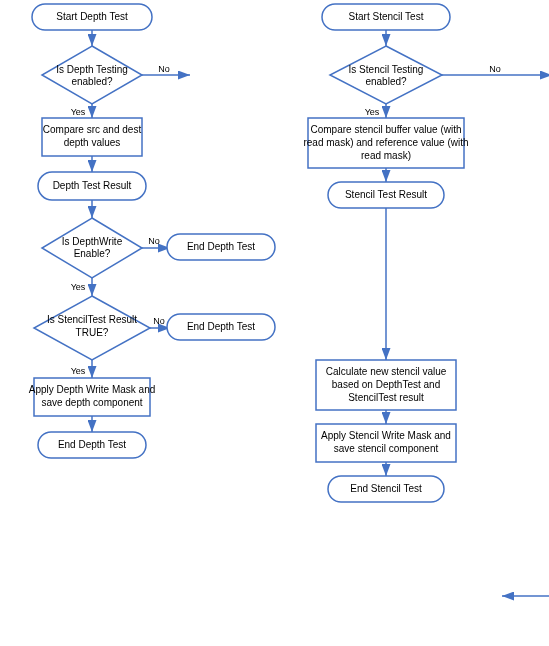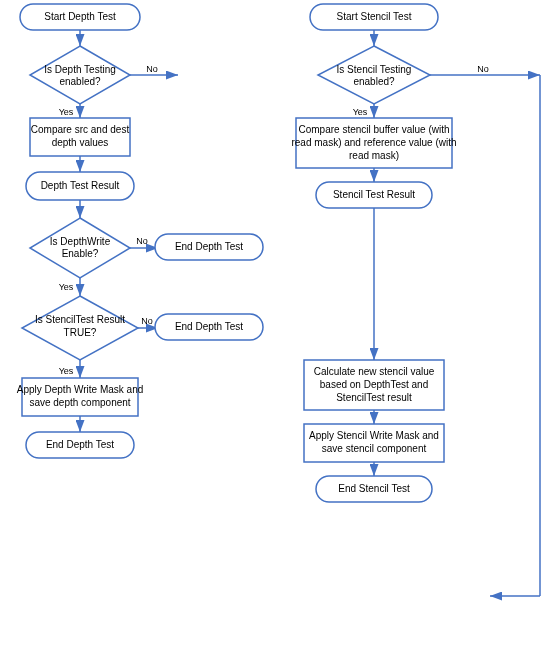--- a/index.html
+++ b/index.html
@@ -9,20 +9,21 @@
       font-size: 11px;
       width: 549px;
       height: 646px;
       overflow: hidden;
       position: relative;
     }
     .diagram-container {
       width: 497px;
       height: 646px;
       position: relative;
+      margin-left: 12px;
     }
     svg.diagram {
       width: 549px;
       height: 646px;
       position: absolute;
       top: 0; left: 0;
     }
     
     .box {
       fill: #fff;

